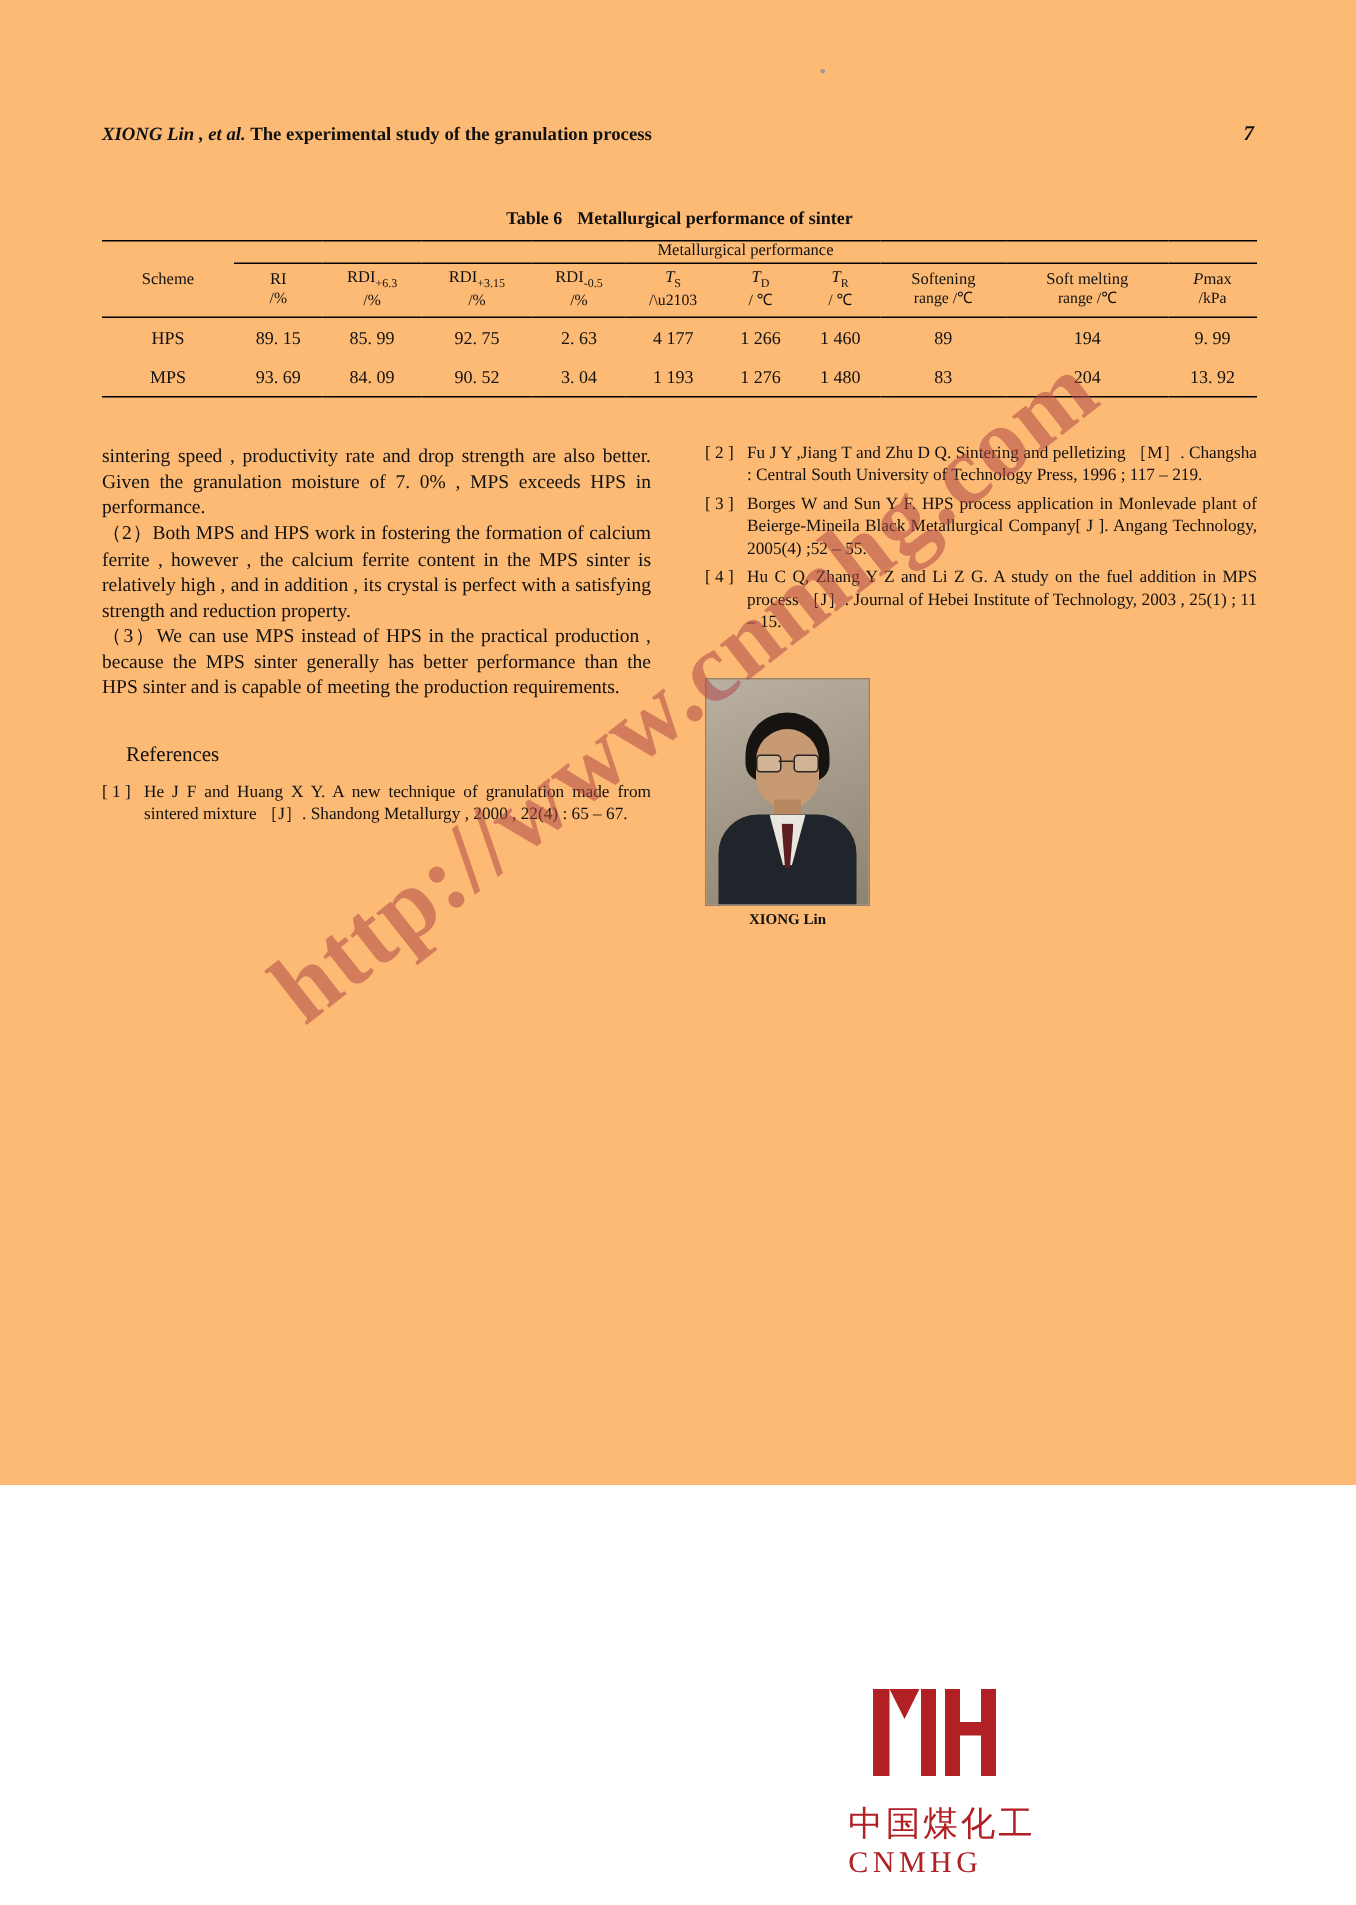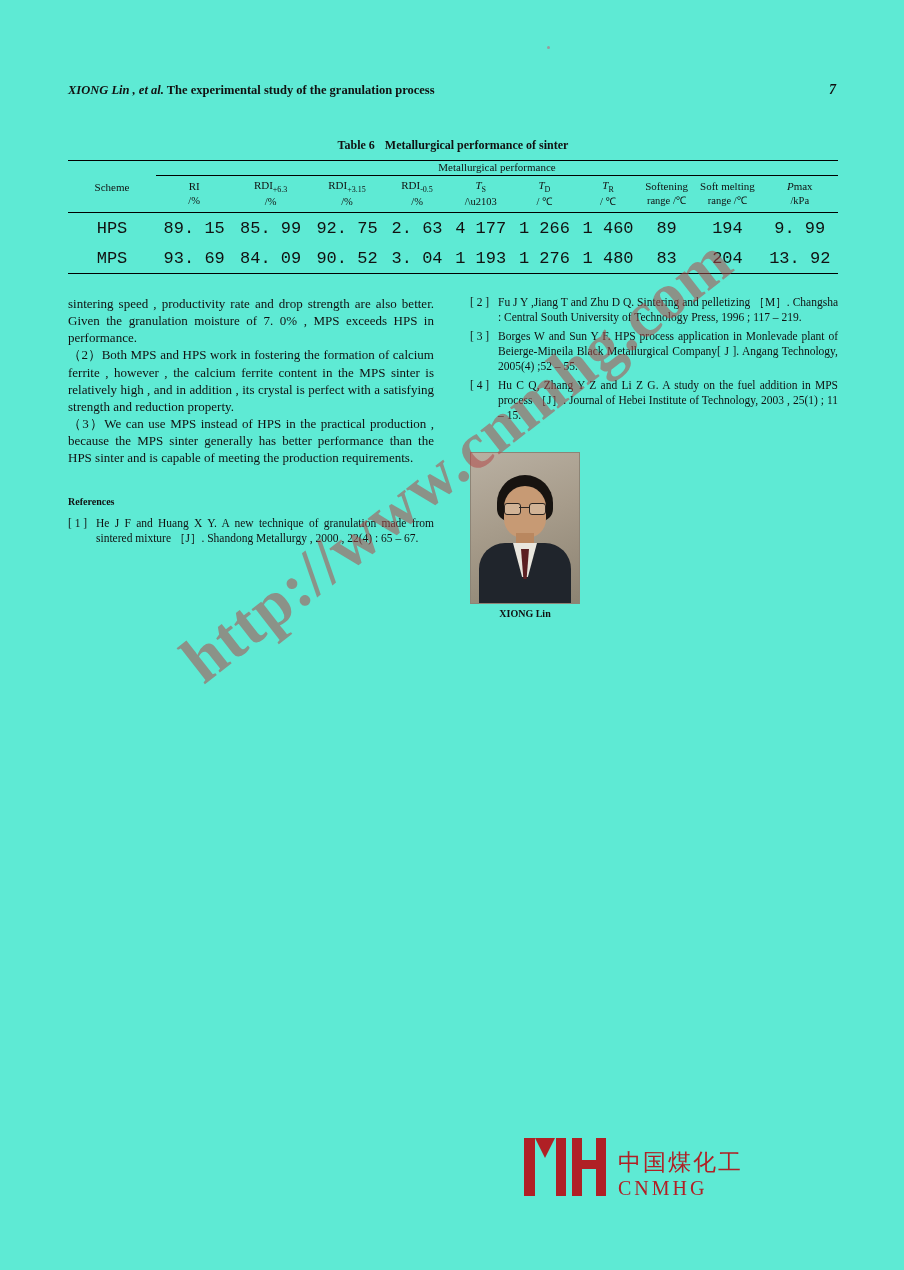--- a/index.html
+++ b/index.html
@@ -12,22 +12,22 @@
     height: 1270px;
     position: relative;
     font-family: "Liberation Serif", serif;
     color: #111;
     overflow: hidden;
   }
   .page {
     position: absolute;
     left: 0; top: 0;
     width: 904px;
-    height: 1270px;
-    background: #5eead4;
+    height: 990px;
+    background: #fdba74;
   }
 
   
   .runhead {
     position: absolute;
     left: 68px;
     top: 82px;
     width: 770px;
     display: flex;
     align-items: baseline;
@@ -86,22 +86,21 @@
   }
   .col-head {
     line-height: 1.25;
     padding: 3px 0 4px 0 !important;
     font-size: 11px;
   }
   .col-head .unit { display: block; font-size: 10.5px; }
   .sub { font-size: 8px; vertical-align: sub; }
   .data-row td {
     padding: 6px 0 5px 0 !important;
-    font-size: 17px;
-    font-family: Liberation Mono, monospace;
+    font-size: 12px;
   }
   .ital { font-style: italic; }
 
   
   .col-left {
     position: absolute;
     left: 68px;
     top: 295px;
     width: 366px;
     font-size: 13px;
@@ -117,23 +116,23 @@
     line-height: 1.30;
     text-align: justify;
   }
   .col-left p {
     margin: 0;
     text-indent: 0;
   }
   .col-left p.indent { text-indent: 0; }
 
   h2.references {
-    font-size: 10px;
-    font-weight: bold;
-    margin: 28px 0 8px 0;
+    font-size: 14px;
+    font-weight: normal;
+    margin: 28px 0 8px 16px;
   }
   ol.refs {
     list-style: none;
     margin: 0;
     padding: 0;
     font-size: 11.5px;
     line-height: 1.30;
   }
   ol.refs li {
     display: flex;
@@ -249,26 +248,27 @@
     font-size: 66px;
     font-weight: bold;
     color: rgba(176, 72, 72, 0.55);
     white-space: nowrap;
     letter-spacing: 1px;
   }
 
   
   .logo-block {
     position: absolute;
-    left: 522px;
+    left: 498px;
     top: 1118px;
     width: 250px;
     height: 82px;
     display: flex;
-    align-items: flex-end;
+    align-items: center;
+    flex-direction: column;
   }
   .logo-mark {
     position: relative;
     width: 86px;
     height: 70px;
     flex: 0 0 86px;
   }
   .lm-bar {
     position: absolute;
     background: #b02025;

